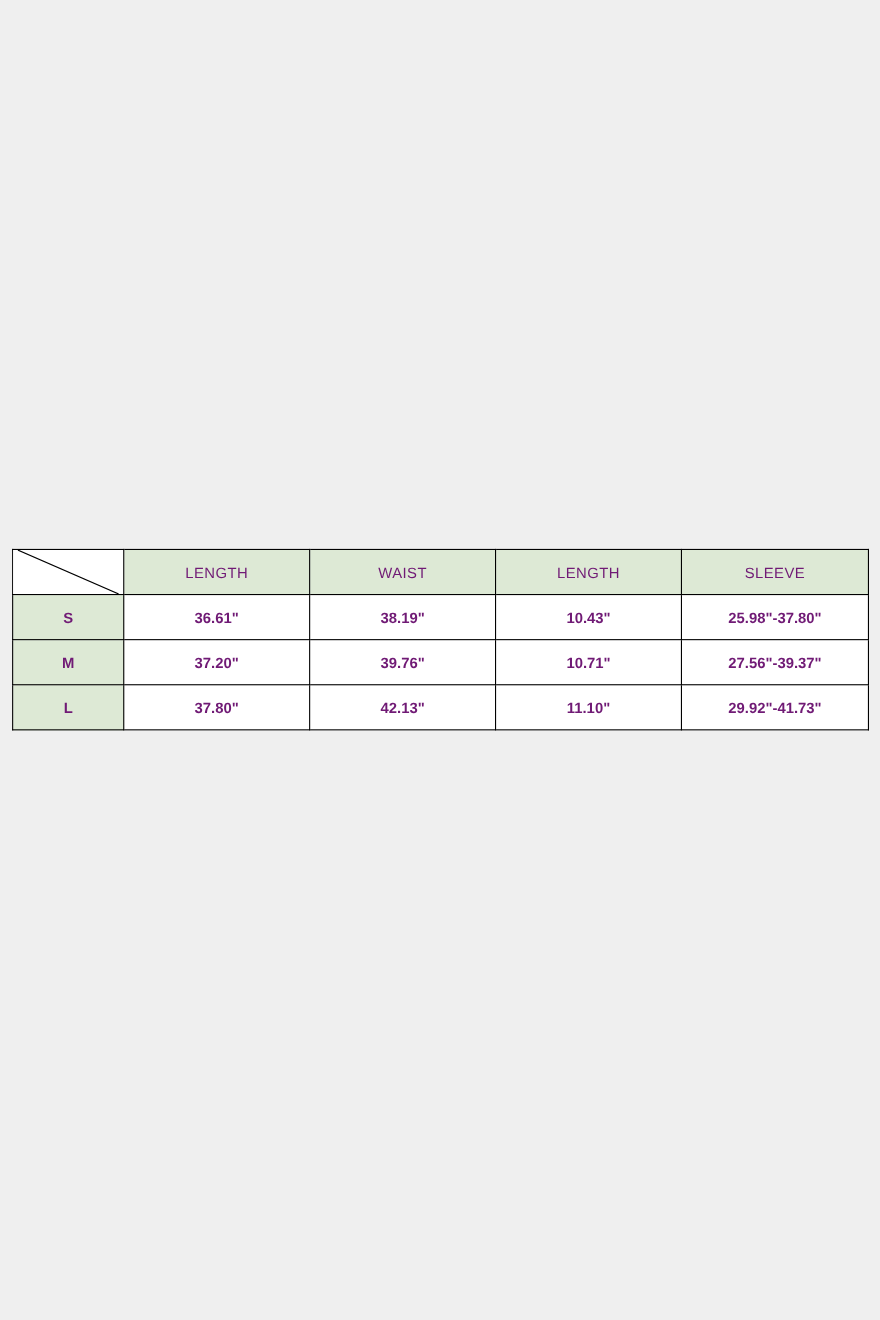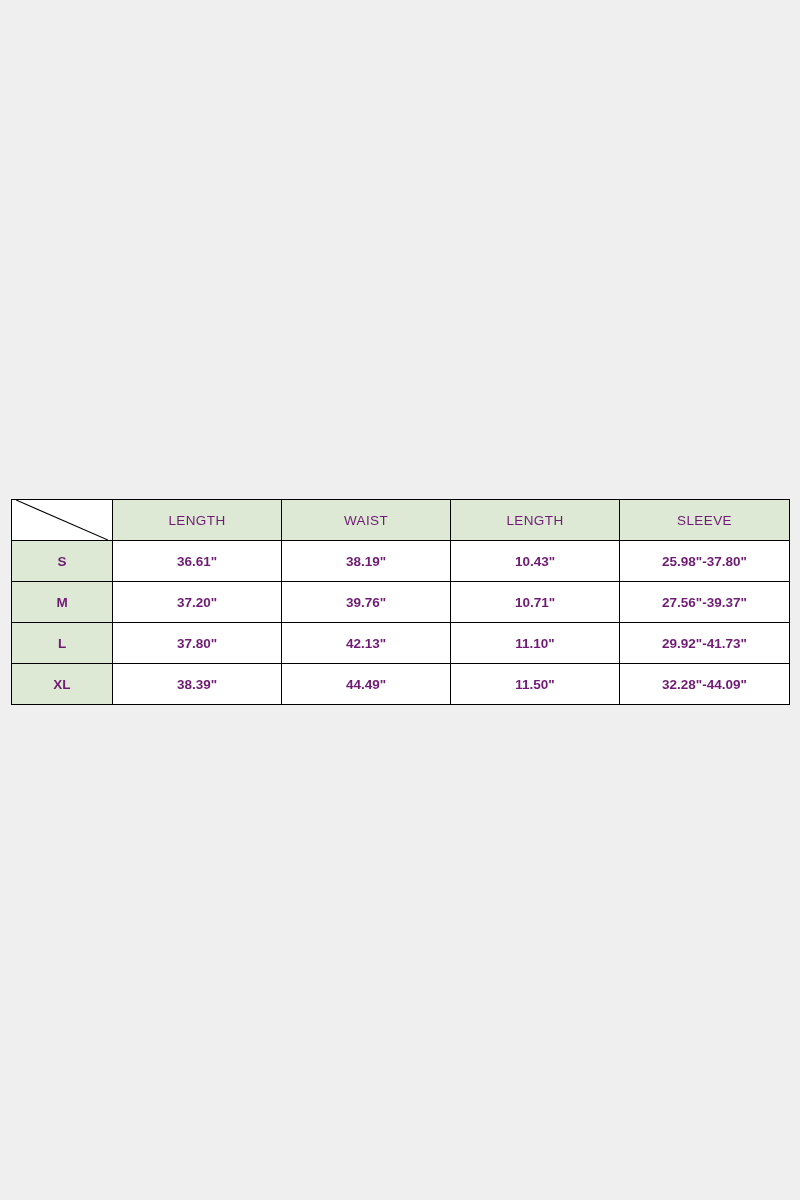--- a/index.html
+++ b/index.html
@@ -121,22 +121,15 @@
         <td class="measure">10.71"</td>
         <td class="measure">27.56"-39.37"</td>
       </tr>
       <tr>
         <td class="size-label">L</td>
         <td class="measure">37.80"</td>
         <td class="measure">42.13"</td>
         <td class="measure">11.10"</td>
         <td class="measure">29.92"-41.73"</td>
       </tr>
-      <tr>
-        <td class="size-label">XL</td>
-        <td class="measure">38.39"</td>
-        <td class="measure">44.49"</td>
-        <td class="measure">11.50"</td>
-        <td class="measure">32.28"-44.09"</td>
-      </tr>
     </tbody>
   </table>
 </div>
 
 </body></html>

